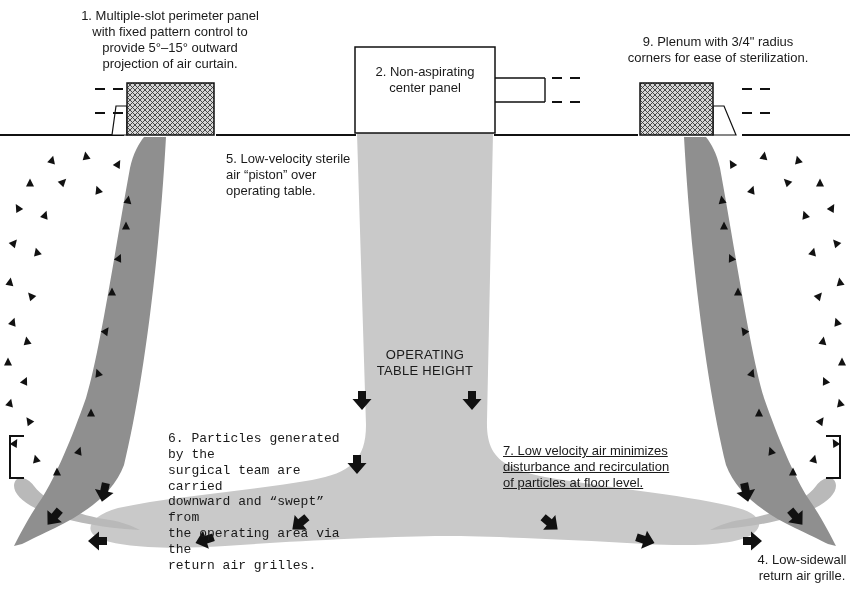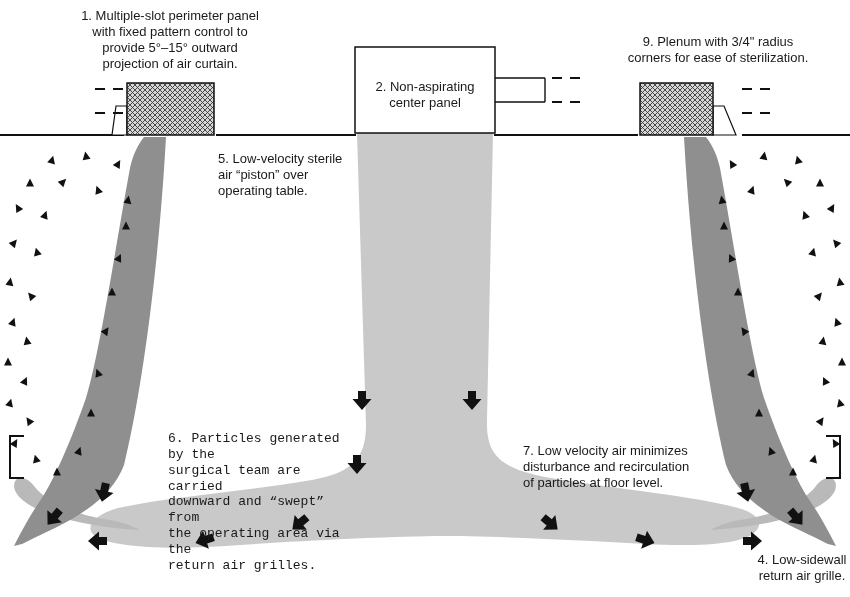--- a/index.html
+++ b/index.html
@@ -132,39 +132,41 @@
       <path d="M495,78 H545 M495,102 H545 M545,78 V102" stroke="#111" stroke-width="1.4" fill="none"></path>
       <path d="M552,78 H582 M552,102 H582" stroke="#111" stroke-width="2" stroke-dasharray="10 8" fill="none"></path>
     </g>
   </svg>
 
   <div class="label center" style="left:70px; top:8px; width:200px;">1. Multiple-slot perimeter panel
 with fixed pattern control to
 provide 5°–15° outward
 projection of air curtain.</div>
 
-  <div class="label center" style="left:360px; top:79px; width:130px;">2. Non-aspirating
+  <div class="label center" style="left:360px; top:64px; width:130px;">2. Non-aspirating
 center panel</div>
 
 
   <div class="label center" style="left:742px; top:552px; width:120px;">4. Low-sidewall
 return air grille.</div>
 
-  <div class="label" style="left:218px; top:151px; width:160px;">5. Low-velocity sterile
+  <div class="label" style="left:226px; top:151px; width:160px;">5. Low-velocity sterile
 air “piston” over
 operating table.</div>
 
   <div class="label" style="left:168px; top:431px; width:195px;font-family:Liberation Mono, monospace;">6. Particles generated by the
 surgical team are carried
 downward and “swept” from
 the operating area via the
 return air grilles.</div>
 
-  <div class="label" style="left:523px; top:443px; width:205px;">7. Low velocity air minimizes
+  <div class="label" style="left:503px; top:443px; width:205px;text-decoration:underline;">7. Low velocity air minimizes
 disturbance and recirculation
 of particles at floor level.</div>
 
 
   <div class="label center" style="left:618px; top:34px; width:200px;">9. Plenum with 3/4" radius
 corners for ease of sterilization.</div>
 
+  <div class="label center caps" style="left:350px; top:347px; width:150px;">OPERATING
+TABLE HEIGHT</div>
 
 </div>
 
 </body></html>

